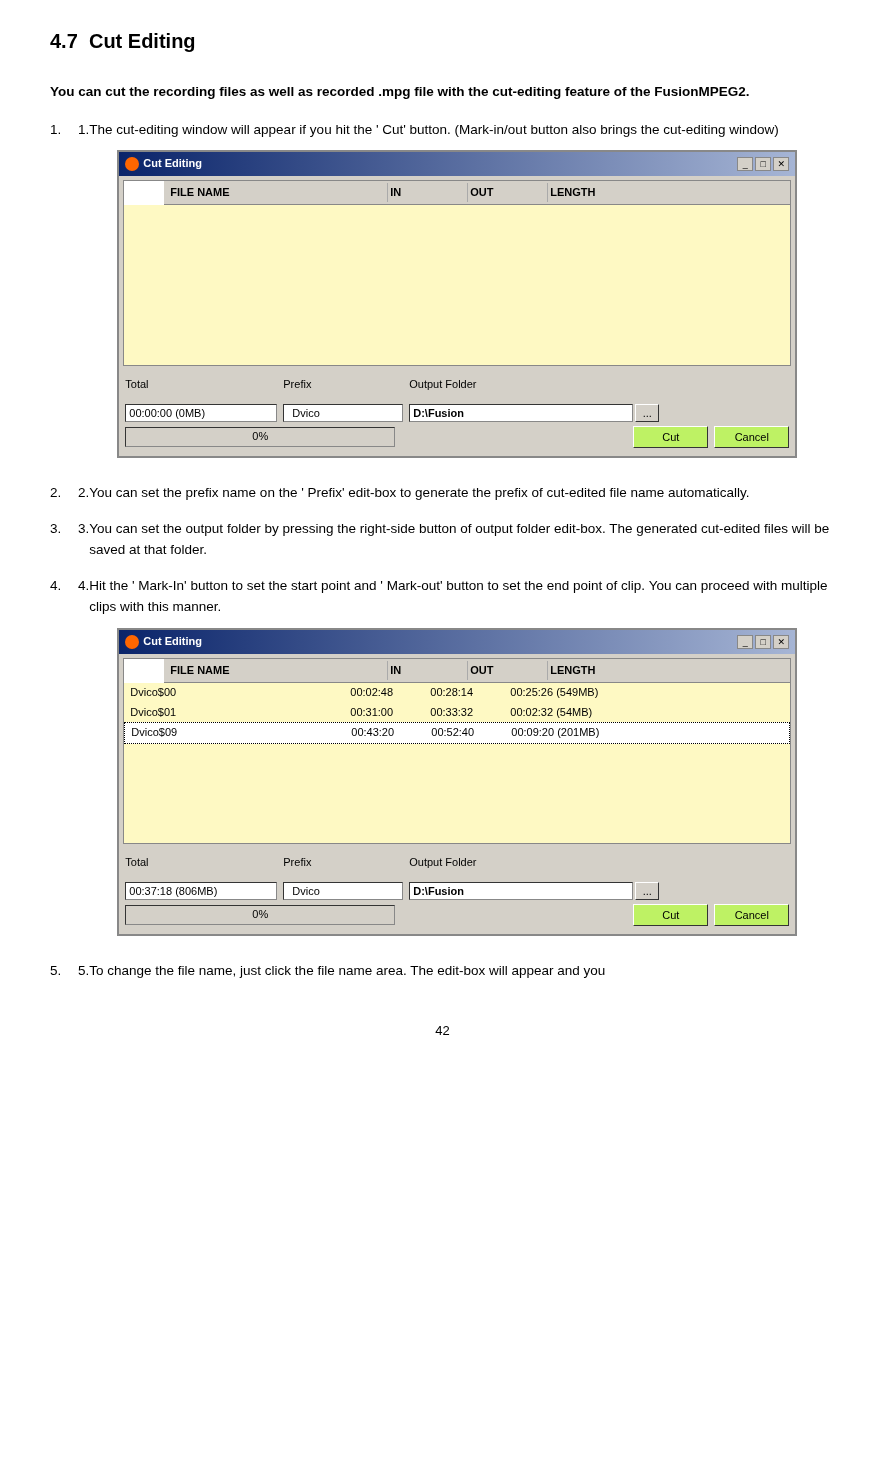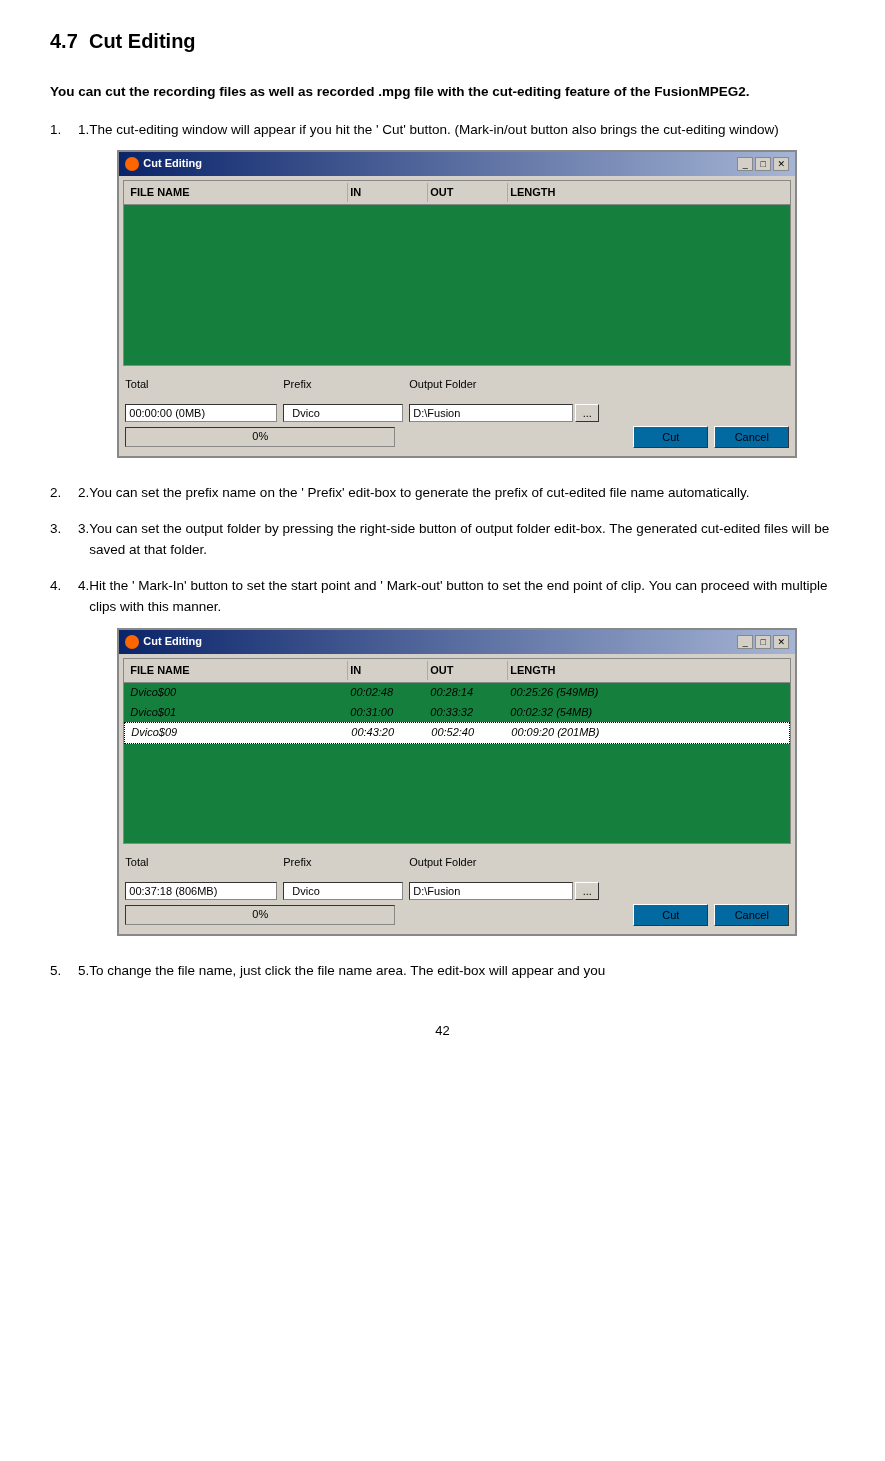--- a/index.html
+++ b/index.html
@@ -118,38 +118,38 @@
 
     .table-header {
       display: grid;
       background: #d4d0c8;
       border-bottom: 1px solid #888;
       padding: 2px 4px;
     }
 
     .table-header.cols-4 {
       grid-template-columns: 220px 80px 80px 1fr;
+      margin-left: 40px;
     }
 
     .table-header span {
       font-weight: bold;
       font-size: 11px;
       padding: 1px 2px;
       border-right: 1px solid #aaa;
     }
 
     .table-header span:last-child {
       border-right: none;
     }
 
     .table-body {
       min-height: 160px;
-      background: #15803d;
+      background: #fef9c3;
       position: relative;
-      font-style: italic;
     }
 
     .table-row {
       display: grid;
       grid-template-columns: 220px 80px 80px 1fr;
       padding: 1px 4px;
       font-size: 11px;
     }
 
     .table-row.dotted-selected {
@@ -188,21 +188,21 @@
     .footer-input {
       border: 1px inset #888;
       background: white;
       padding: 1px 3px;
       font-size: 11px;
       height: 18px;
     }
 
     .total-input { width: 152px; }
     .prefix-input { width: 120px; padding-left: 8px; }
-    .folder-input { width: 164px; }
+    .folder-input { width: 224px; font-weight: bold; }
 
     .footer-row2 {
       display: flex;
       align-items: center;
       gap: 6px;
     }
 
     .progress-container {
       width: 270px;
       height: 20px;
@@ -216,21 +216,21 @@
 
     .dialog-btns {
       display: flex;
       gap: 6px;
       margin-left: auto;
     }
 
     .dlg-btn {
       width: 75px;
       height: 22px;
-      background: #0369a1;
+      background: #bef264;
       border: 1px outset #fff;
       border-bottom-color: #888;
       border-right-color: #888;
       font-size: 11px;
       cursor: pointer;
     }
 
     .browse-btn {
       width: 24px;
       height: 18px;

